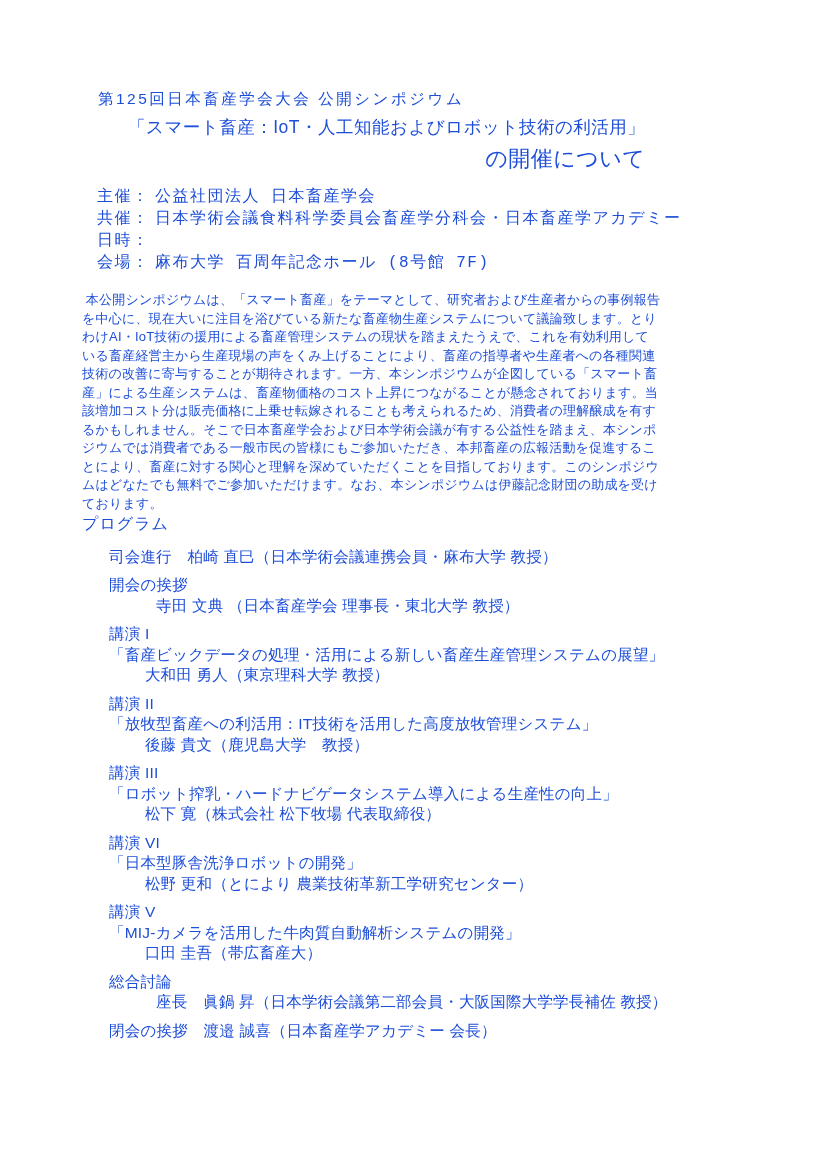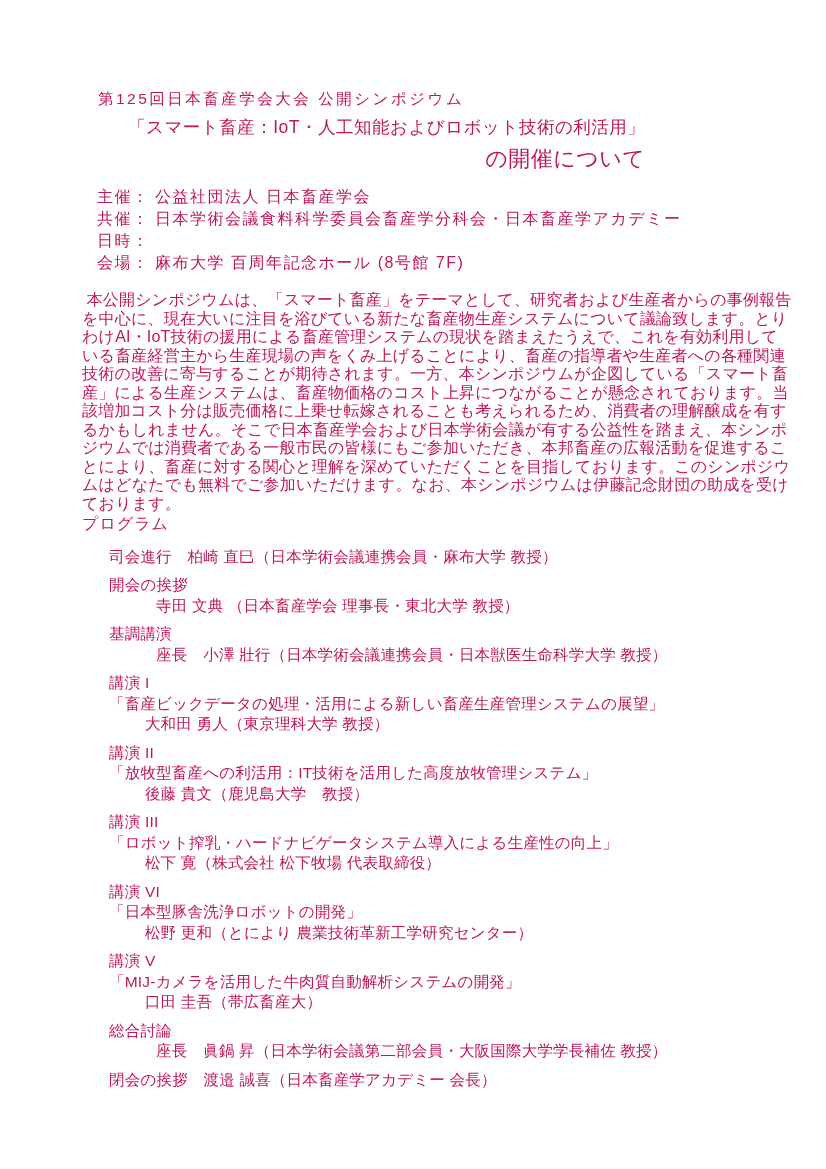--- a/index.html
+++ b/index.html
@@ -5,21 +5,21 @@
   html, body {
     margin: 0;
     padding: 0;
     background: #ffffff;
   }
   .page {
     position: relative;
     width: 826px;
     height: 1169px;
     background: #ffffff;
-    color: #be185d;
+    color: #1d4ed8;
     font-family: "Liberation Sans", sans-serif;
     box-sizing: border-box;
     padding: 88px 0 0 82px;
     overflow: hidden;
   }
   .supertitle {
     margin-left: 16px;
     font-size: 15.5px;
     letter-spacing: 2.5px;
     line-height: 22px;
@@ -44,32 +44,33 @@
   }
   .details {
     margin-left: 15px;
     margin-top: 12px;
     font-size: 16px;
     letter-spacing: 1.5px;
   }
   .detail-row {
     display: flex;
     line-height: 22px;
+    font-family: Liberation Mono, monospace;
   }
   .detail-label {
     flex: none;
     width: 58px;
   }
   .detail-value {
     white-space: pre;
   }
   .intro {
     margin-top: 17px;
     width: 742px;
-    font-size: 16px;
+    font-size: 13px;
     line-height: 18.5px;
     letter-spacing: 0.2px;
     white-space: pre-wrap;
   }
   .program-heading {
     margin-top: 1px;
     font-size: 16px;
     letter-spacing: 1px;
     line-height: 20.5px;
     margin-bottom: 12px;
@@ -124,22 +125,20 @@
 ジウムでは消費者である一般市民の皆様にもご参加いただき、本邦畜産の広報活動を促進するこ
 とにより、畜産に対する関心と理解を深めていただくことを目指しております。このシンポジウ
 ムはどなたでも無料でご参加いただけます。なお、本シンポジウムは伊藤記念財団の助成を受け
 ております。</div>
 
   <div class="program">
     <div class="program-heading">プログラム</div>
     <div class="program-item">司会進行　柏崎 直巳（日本学術会議連携会員・麻布大学 教授）</div>
     <div class="program-item">開会の挨拶
 　　　寺田 文典 （日本畜産学会 理事長・東北大学 教授）</div>
-    <div class="program-item">基調講演
-　　　座長　小澤 壯行（日本学術会議連携会員・日本獣医生命科学大学 教授）</div>
     <div class="program-item">講演 I
 「畜産ビックデータの処理・活用による新しい畜産生産管理システムの展望」
 　　 大和田 勇人（東京理科大学 教授）</div>
     <div class="program-item">講演 II
 「放牧型畜産への利活用：IT技術を活用した高度放牧管理システム」
 　　 後藤 貴文（鹿児島大学　教授）</div>
     <div class="program-item">講演 III
 「ロボット搾乳・ハードナビゲータシステム導入による生産性の向上」
 　　 松下 寛（株式会社 松下牧場 代表取締役）</div>
     <div class="program-item">講演 VI

